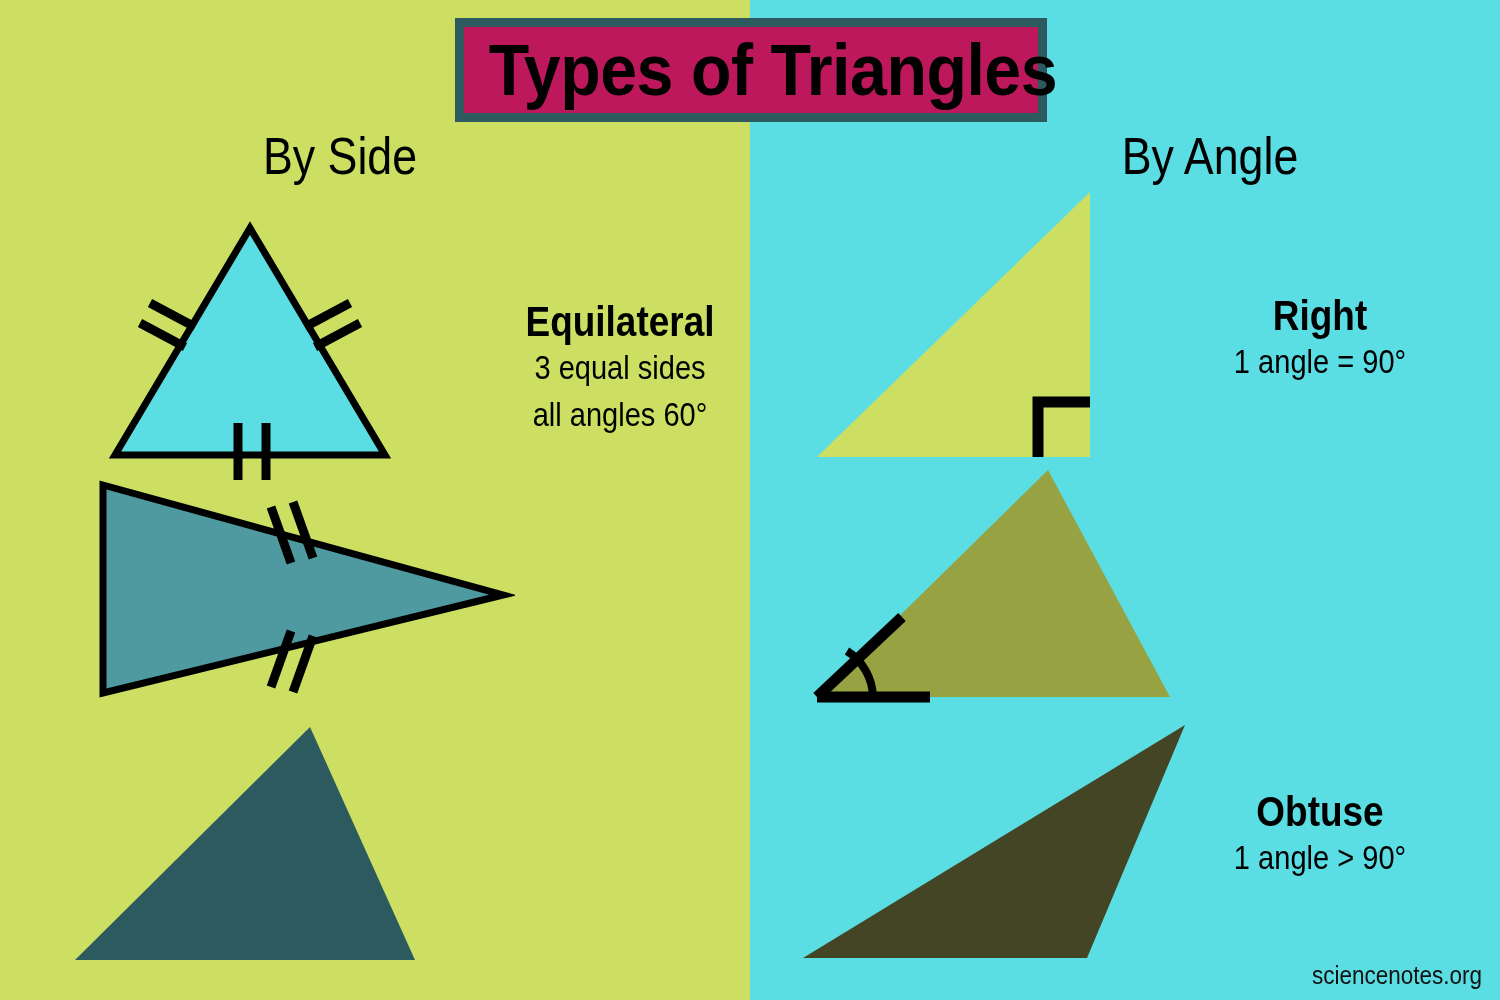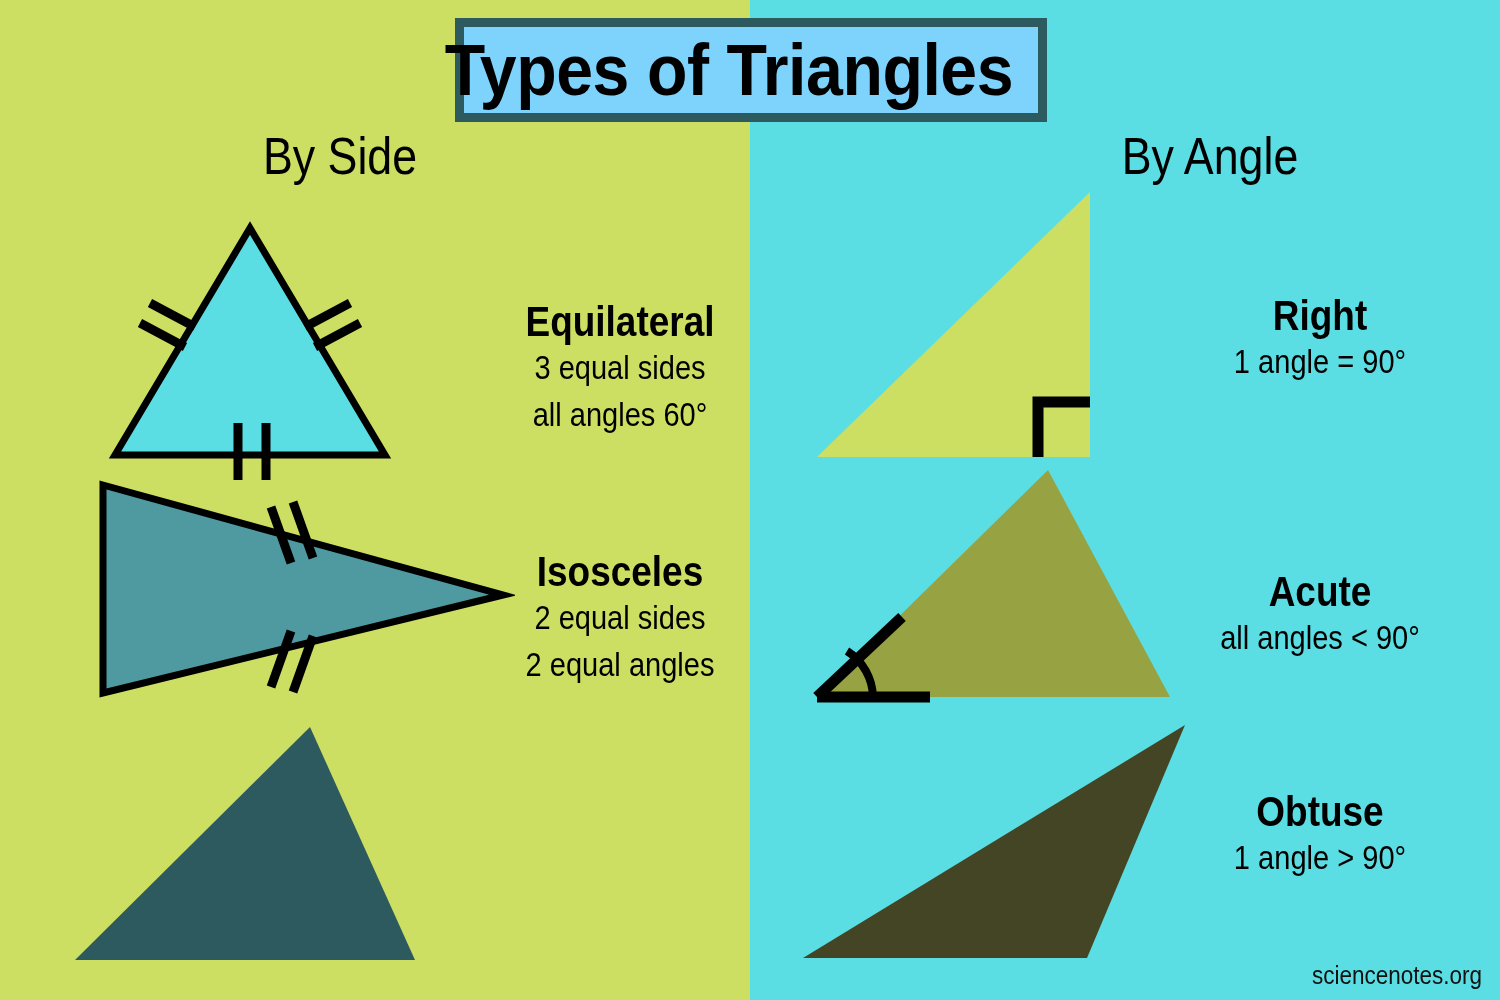--- a/index.html
+++ b/index.html
@@ -30,24 +30,24 @@
     width: 592px;
     height: 104px;
     background: #2D5A5E;
     box-sizing: border-box;
     padding: 9px;
     z-index: 20;
   }
   #title-inner {
     width: 100%;
     height: 100%;
-    background: #7dd3fc;
+    background: #be185d;
     display: flex;
     align-items: center;
-    justify-content: flex-end;
+    justify-content: flex-start;
   }
   #title-text {
     font-family: "Liberation Sans Narrow", "Liberation Sans", sans-serif;
     font-weight: bold;
     font-size: 72px;
     line-height: 1;
     color: #000000;
     letter-spacing: -0.5px;
     transform: scaleX(0.92);
     white-space: nowrap;
@@ -193,36 +193,27 @@
       <polygon points="8,243 390,10 292,243" fill="#434524"></polygon>
     </svg>
   </div>
 
   <div class="label-block" id="block-equilateral">
     <div class="label-title">Equilateral</div>
     <div class="label-line">3 equal sides</div>
     <div class="label-line">all angles 60°</div>
   </div>
 
-  <div class="label-block" id="block-isosceles">
-    <div class="label-title">Isosceles</div>
-    <div class="label-line">2 equal sides</div>
-    <div class="label-line">2 equal angles</div>
-  </div>
 
 
   <div class="label-block" id="block-right">
     <div class="label-title">Right</div>
     <div class="label-line">1 angle = 90°</div>
   </div>
 
-  <div class="label-block" id="block-acute">
-    <div class="label-title">Acute</div>
-    <div class="label-line">all angles &lt; 90°</div>
-  </div>
 
   <div class="label-block" id="block-obtuse">
     <div class="label-title">Obtuse</div>
     <div class="label-line">1 angle &gt; 90°</div>
   </div>
 
   <div id="watermark">sciencenotes.org</div>
 
 </div>
 

